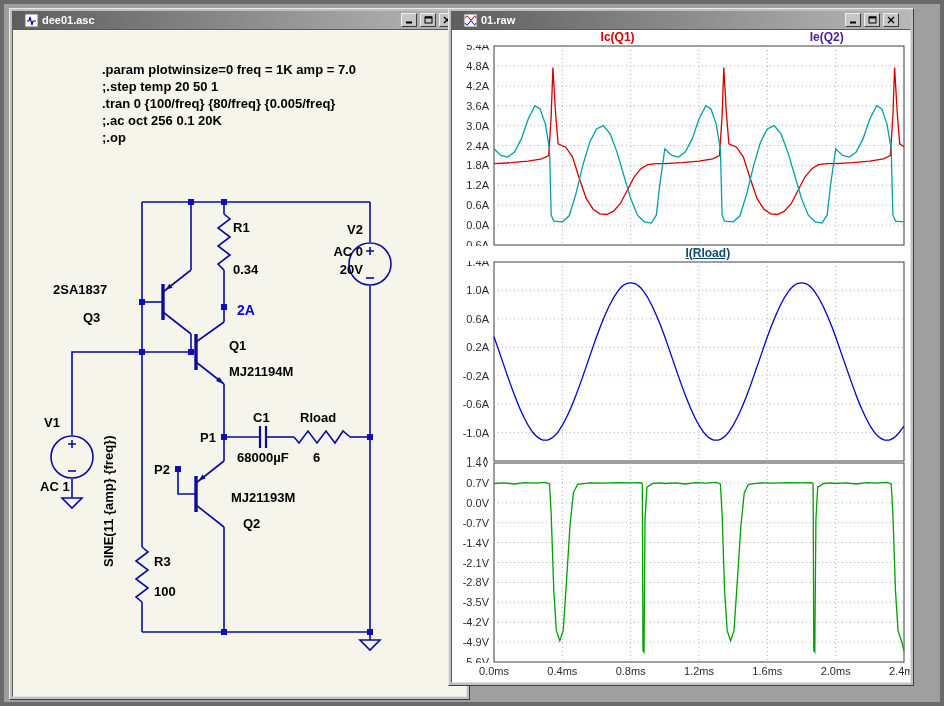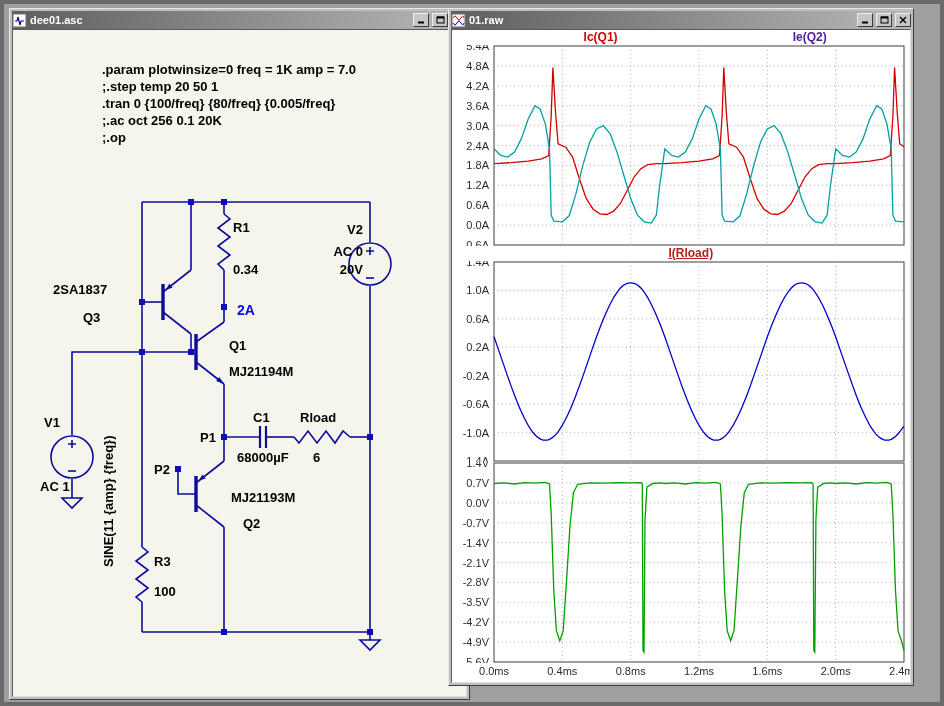--- a/index.html
+++ b/index.html
@@ -1,34 +1,34 @@
 <!DOCTYPE html>
 <html><head>
 <meta charset="utf-8">
 <style>
   html,body{margin:0;padding:0;}
   body{width:944px;height:706px;overflow:hidden;font-family:"Liberation Sans",sans-serif;}
   .desktop{width:944px;height:706px;background:#9f9f9f;border:4px solid #6a6a6a;box-sizing:border-box;position:relative;}
   .win{position:absolute;background:#bfbfbf;border:1px solid;border-color:#e9e9e9 #3f3f3f #3f3f3f #e9e9e9;padding:2px;box-sizing:border-box;}
   #win-left{left:5px;top:4px;width:461px;height:692px;}
   #win-right{left:444px;top:4px;width:466px;height:678px;}
-  .tbar{height:18px;background:linear-gradient(90deg,#5e5e5e,#b8b8b8);display:flex;align-items:center;padding:0 0;gap:3px;}
+  .tbar{height:18px;background:linear-gradient(90deg,#5e5e5e,#b8b8b8);display:flex;align-items:center;padding:0 12px;gap:3px;}
   .tbar .title{flex:1;color:#fff;font-size:11px;font-weight:bold;white-space:nowrap;overflow:hidden;}
   .ticon{width:15px;height:15px;flex:0 0 auto;}
   .tbtn{width:16px;height:14px;background:#c6c6c6;border:1px solid;border-color:#efefef #3a3a3a #3a3a3a #efefef;display:flex;align-items:center;justify-content:center;flex:0 0 auto;box-sizing:border-box;}
   .content{border:1px solid;border-color:#5a5a5a #e0e0e0 #e0e0e0 #5a5a5a;height:calc(100% - 18px);box-sizing:border-box;overflow:hidden;}
   #schem-content{background:#f5f5ec;text-align:center;}
   #wave-content{background:#ffffff;display:flex;flex-direction:column;}
   .schematic{display:block;}
   .schematic text{font-family:"Liberation Sans",sans-serif;font-size:13px;font-weight:600;fill:#000;}
   .schematic text.blue{fill:#0a0ae0;font-size:14px;font-weight:700;}
   .wire{stroke:#0b0b9e;stroke-width:1.6;fill:none;}
   .pane{position:relative;}
   .pane-header{height:15px;position:relative;}
-  .trace-label{position:absolute;top:0;transform:translateX(-50%);font-size:12px;font-weight:600;line-height:15px;white-space:nowrap;}
+  .trace-label{position:absolute;top:0;transform:translateX(-50%);font-size:12px;font-weight:600;line-height:15px;white-space:nowrap;margin-left:17px;}
   svg text.tick{font-family:"Liberation Sans",sans-serif;font-size:11px;fill:#2b2b2b;font-weight:400;}
   svg.plot, #xaxis-svg{display:block;}
 </style>
 </head>
 <body>
 
 <div class="desktop">
 
   <div class="win" id="win-left">
     <div class="tbar">
@@ -236,21 +236,21 @@
             <text x="37" y="164.20000000000002" text-anchor="end" class="tick">0.6A</text>
             <line x1="42" y1="180.1" x2="452" y2="180.1" stroke="#b3b3b3" stroke-dasharray="1 3"></line>
             <text x="37" y="184.1" text-anchor="end" class="tick">0.0A</text>
             <text x="37" y="204" text-anchor="end" class="tick">-0.6A</text>
             <path d="M42.0,118.7 L59.1,117.7 L76.2,116.1 L89.8,113.8 L96.7,110.5 L99.2,70.7 L100.9,22.6 L103.5,67.3 L106.1,98.8 L113.8,102.2 L120.6,112.1 L127.4,133.7 L134.3,153.6 L141.1,164.2 L147.9,168.8 L154.8,169.5 L161.6,166.2 L168.4,158.5 L175.3,145.3 L182.1,132.0 L188.9,123.7 L195.8,119.7 L204.3,118.7 L212.8,118.7 L229.9,117.7 L247.0,116.1 L260.7,113.8 L267.5,110.5 L270.1,70.7 L271.8,22.6 L274.3,67.3 L276.9,98.8 L284.6,102.2 L291.4,112.1 L298.3,133.7 L305.1,153.6 L311.9,164.2 L318.8,168.8 L325.6,169.5 L332.4,166.2 L339.3,158.5 L346.1,145.3 L352.9,132.0 L359.8,123.7 L366.6,119.7 L375.1,118.7 L383.7,118.7 L400.8,117.7 L417.8,116.1 L431.5,113.8 L438.3,110.5 L440.9,70.7 L442.6,22.6 L445.2,67.3 L447.7,98.8 L452.0,101.8" fill="none" stroke="#d40000" stroke-width="1.3"></path>
             <path d="M42.0,103.8 L48.8,110.5 L55.7,112.1 L62.5,107.1 L69.3,93.9 L76.2,74.0 L83.0,60.7 L88.1,64.0 L93.3,78.9 L97.5,103.8 L99.2,170.2 L101.8,176.1 L110.3,176.8 L117.2,170.8 L124.0,148.6 L130.8,120.4 L137.7,97.2 L144.5,83.9 L151.3,80.6 L158.2,88.9 L165.0,107.1 L171.8,130.3 L178.7,153.6 L185.5,170.2 L192.3,176.8 L199.2,178.1 L204.3,170.2 L207.7,140.3 L212.8,103.8 L219.7,110.5 L226.5,112.1 L233.3,107.1 L240.2,93.9 L247.0,74.0 L253.8,60.7 L259.0,64.0 L264.1,78.9 L268.4,103.8 L270.1,170.2 L272.6,176.1 L281.2,176.8 L288.0,170.8 L294.8,148.6 L301.7,120.4 L308.5,97.2 L315.3,83.9 L322.2,80.6 L329.0,88.9 L335.8,107.1 L342.7,130.3 L349.5,153.6 L356.3,170.2 L363.2,176.8 L370.0,178.1 L375.1,170.2 L378.5,140.3 L383.7,103.8 L390.5,110.5 L397.3,112.1 L404.2,107.1 L411.0,93.9 L417.8,74.0 L424.7,60.7 L429.8,64.0 L434.9,78.9 L439.2,103.8 L440.9,170.2 L443.5,176.1 L452.0,176.8" fill="none" stroke="#00a0a8" stroke-width="1.3"></path>
           </svg>
       </div>
       <div class="pane">
         <div class="pane-header">
-            <span class="trace-label" style="color: #b91c1c; left: 238.8px; text-decoration: underline;">I(Rload)</span>
+            <span class="trace-label" style="color: #0c4a6e; left: 238.8px; text-decoration: underline;">I(Rload)</span>
           </div>
         <svg class="plot" width="458" height="201" viewBox="0 0 458 201">
             <rect x="42" y="1" width="410" height="199" fill="#ffffff" stroke="#3f3f3f" stroke-width="1"></rect>
             <line x1="110.33333333333334" y1="1" x2="110.33333333333334" y2="200" stroke="#b3b3b3" stroke-dasharray="1 3"></line>
             <line x1="178.66666666666669" y1="1" x2="178.66666666666669" y2="200" stroke="#b3b3b3" stroke-dasharray="1 3"></line>
             <line x1="247" y1="1" x2="247" y2="200" stroke="#b3b3b3" stroke-dasharray="1 3"></line>
             <line x1="315.33333333333337" y1="1" x2="315.33333333333337" y2="200" stroke="#b3b3b3" stroke-dasharray="1 3"></line>
             <line x1="383.6666666666667" y1="1" x2="383.6666666666667" y2="200" stroke="#b3b3b3" stroke-dasharray="1 3"></line>
             <text x="37" y="5" text-anchor="end" class="tick">1.4A</text>
             <line x1="42" y1="29.42857142857142" x2="452" y2="29.42857142857142" stroke="#b3b3b3" stroke-dasharray="1 3"></line>

